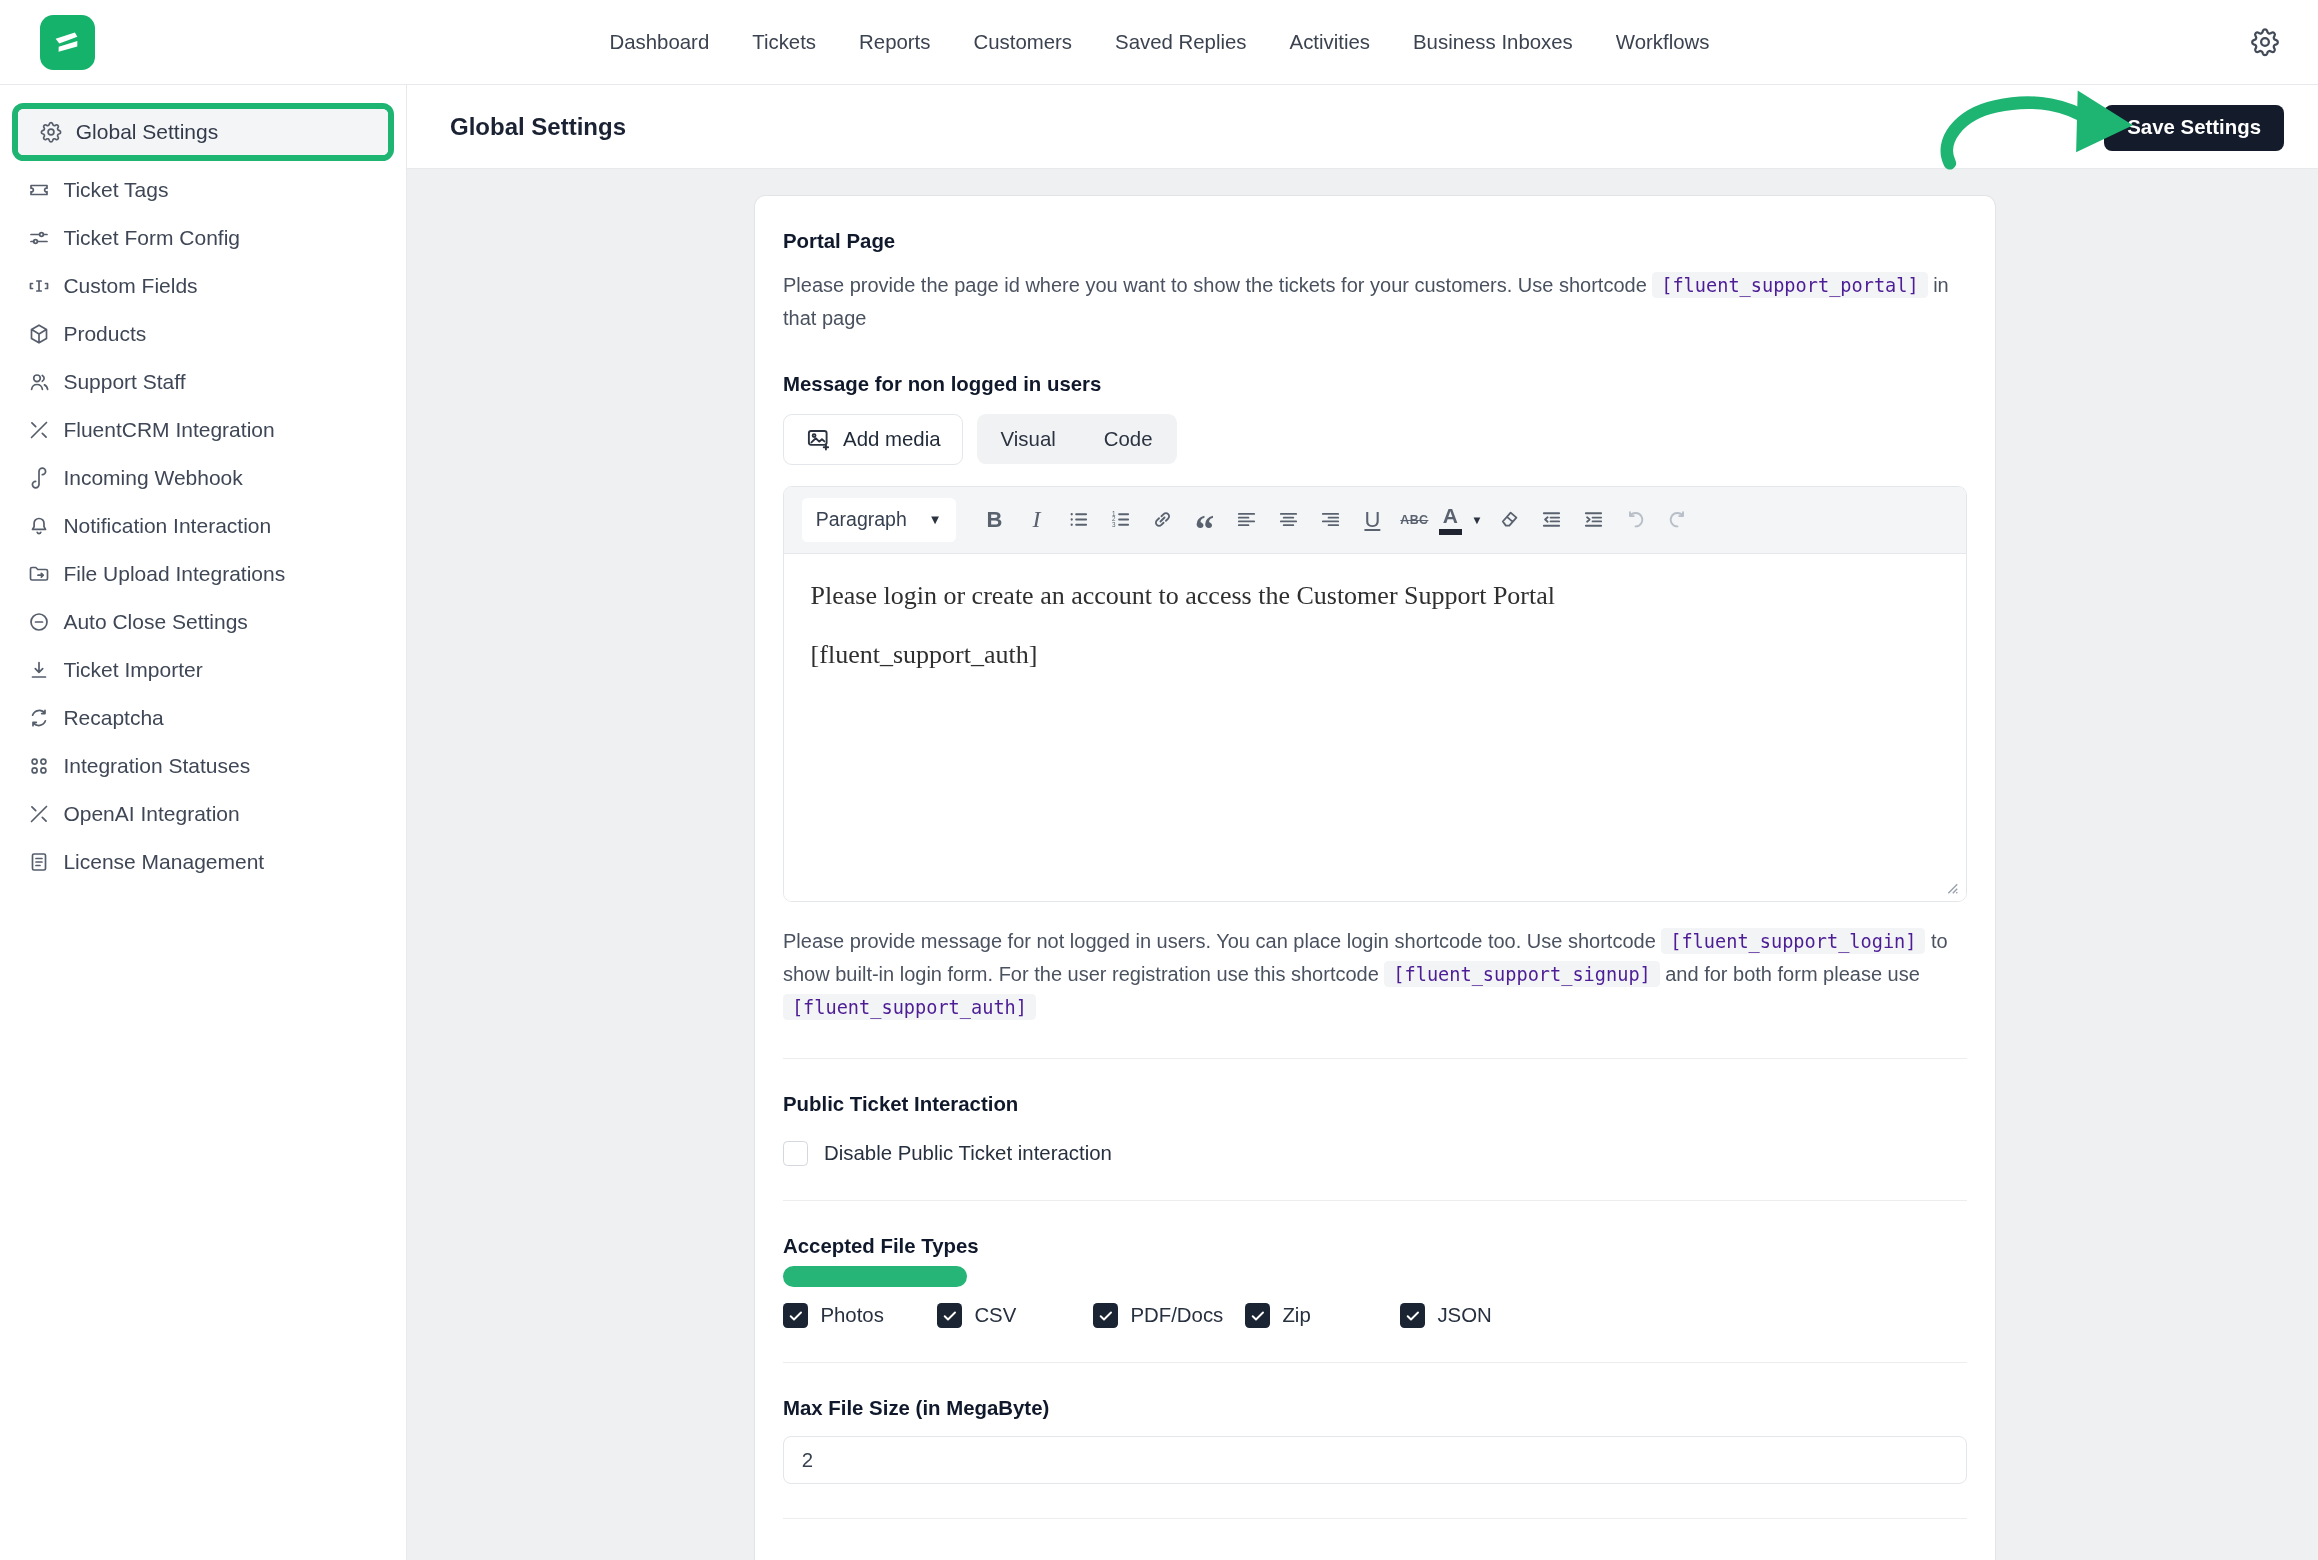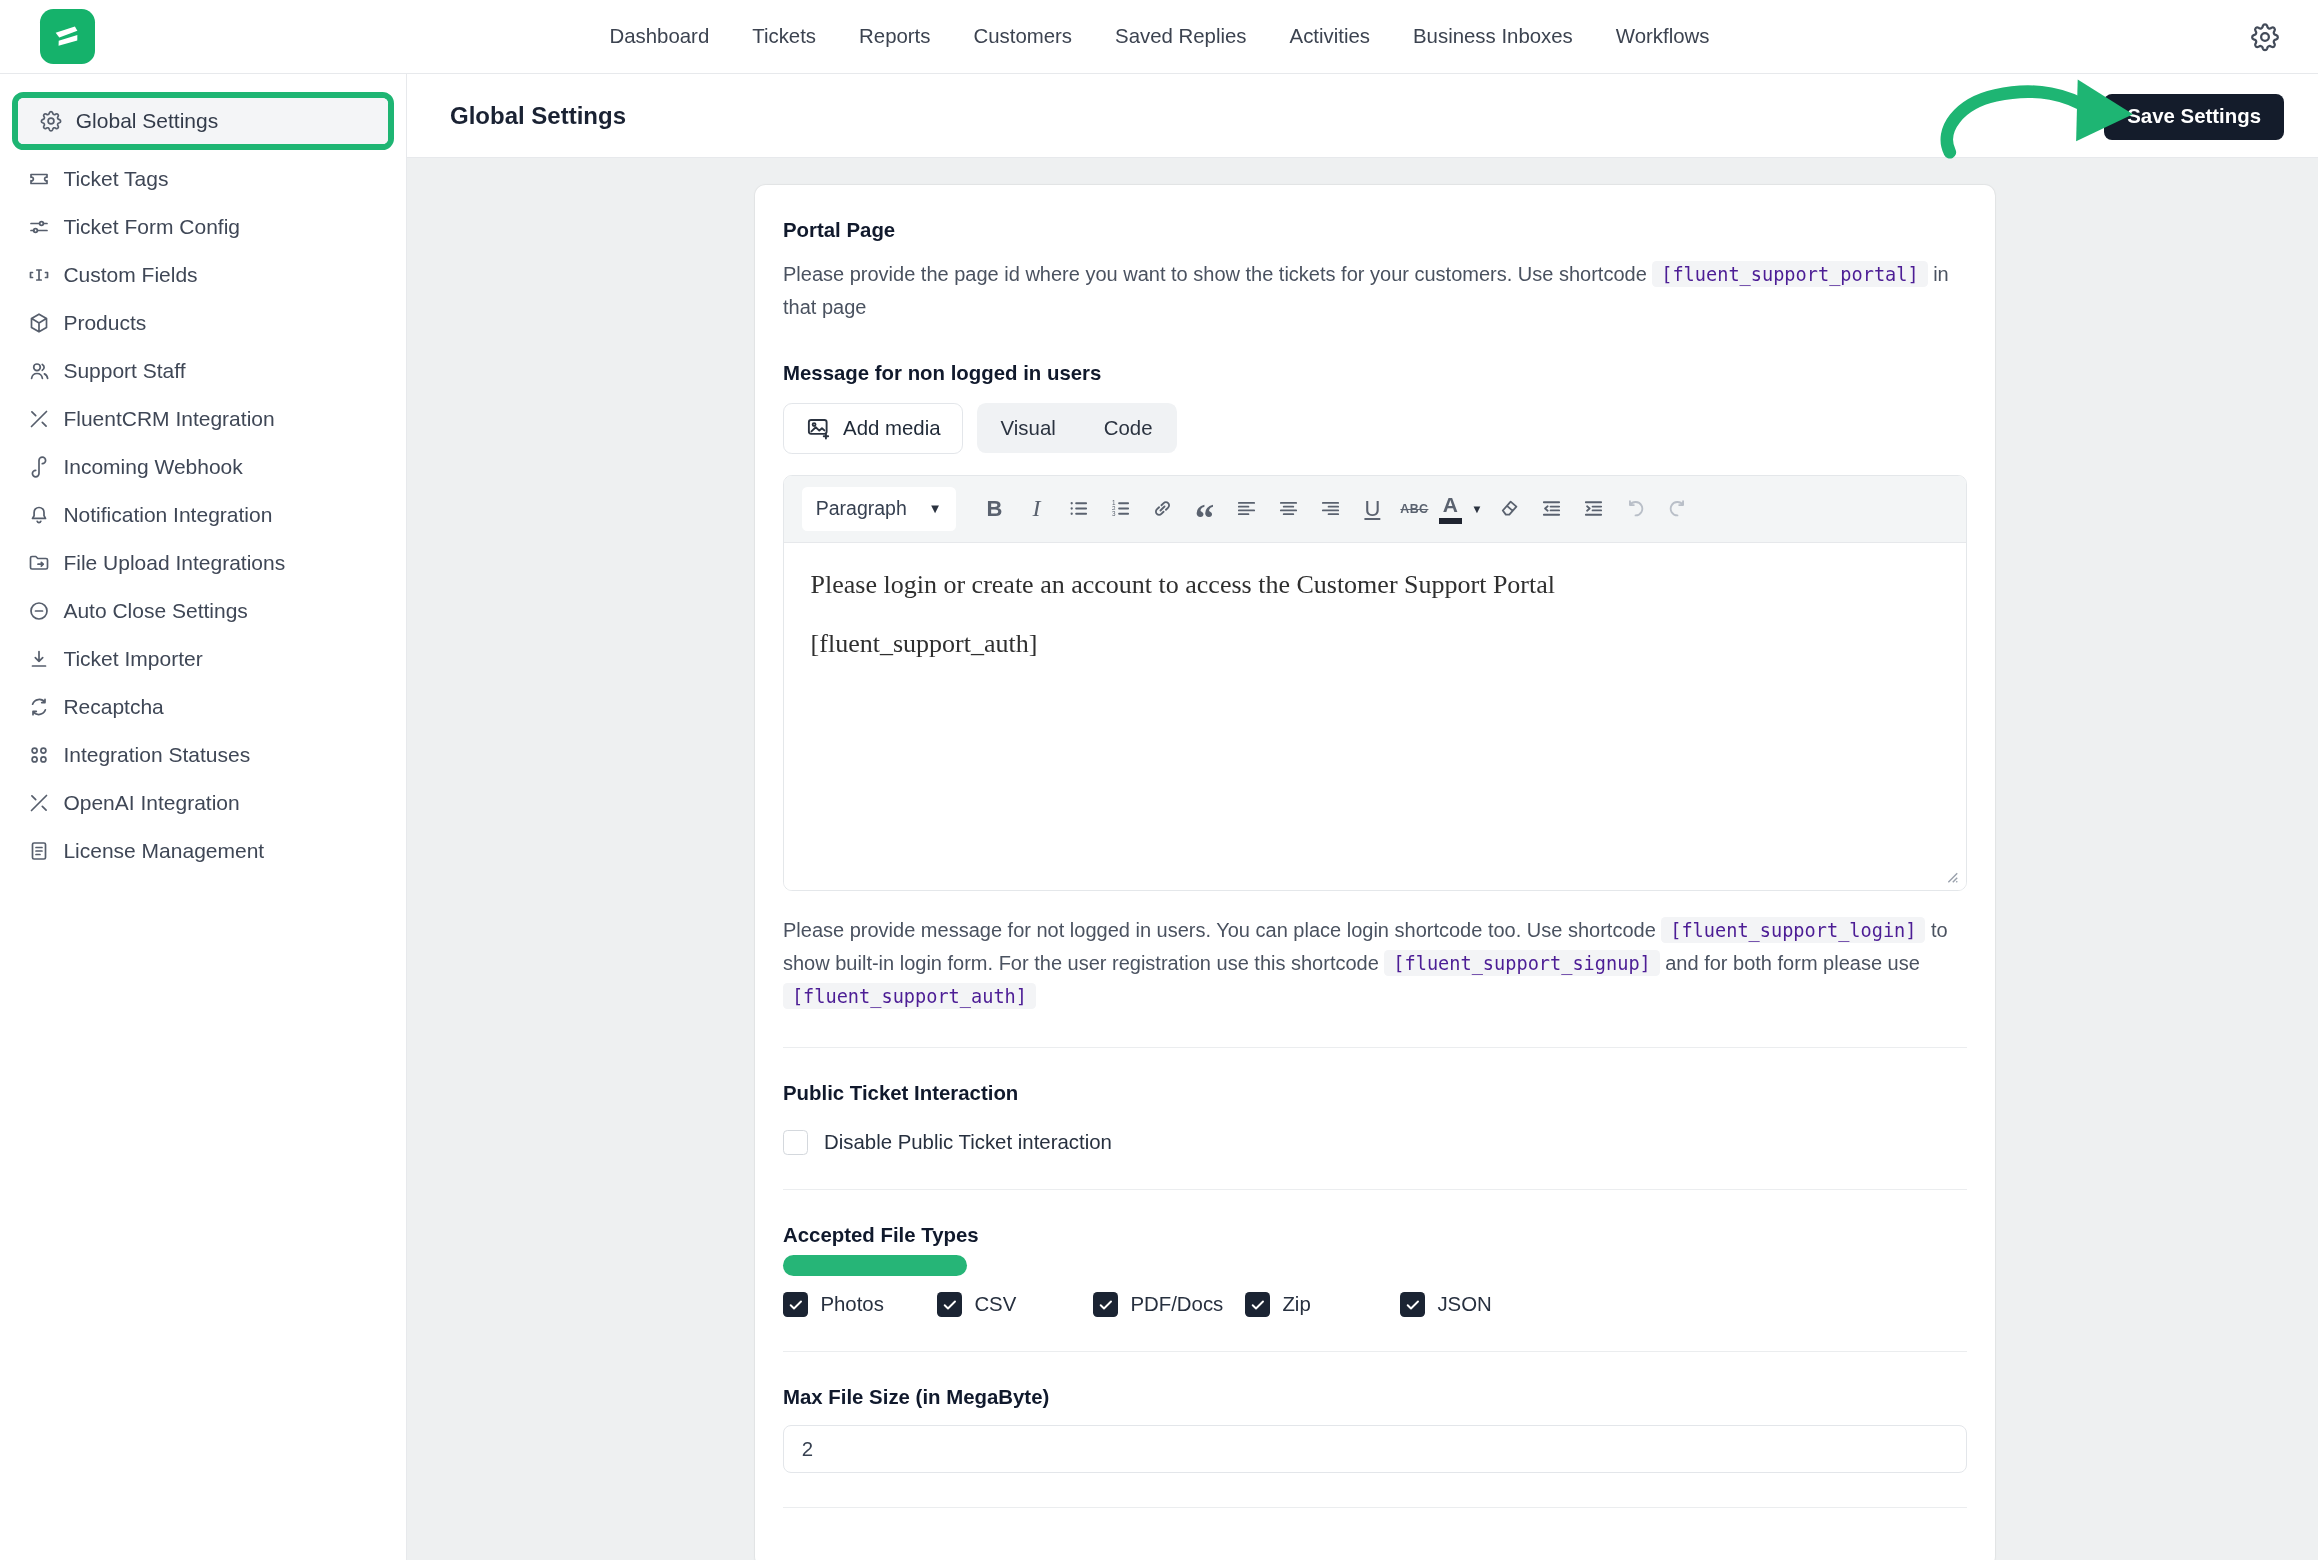--- a/index.html
+++ b/index.html
@@ -14,21 +14,21 @@
   }
   *{box-sizing:border-box;margin:0;padding:0;}
   html,body{width:2319px;height:1561px;overflow:hidden;background:#fff;
     font-family:"Liberation Sans",sans-serif;color:var(--text);}
   svg{display:block;}
   .icon{color:#565e6c;}
   .icon svg{width:100%;height:100%;fill:none;stroke:currentColor;stroke-width:1.7;
     stroke-linecap:round;stroke-linejoin:round;}
 
   
-  .topnav{height:74px;background:#fff;border-bottom:0.9px solid var(--border);
+  .topnav{height:85px;background:#fff;border-bottom:0.9px solid var(--border);
     display:flex;align-items:center;position:relative;z-index:5;}
   .logo{width:55px;height:55px;border-radius:13.3px;background:var(--logo-green);
     margin-left:40px;flex:0 0 auto;display:flex;align-items:center;justify-content:center;}
   .logo svg{width:41px;height:41px;}
   .nav-links{position:absolute;left:0;right:0;display:flex;justify-content:center;gap:43px;}
   .nav-link{font-size:20.4px;font-weight:500;color:#3c4350;cursor:pointer;white-space:nowrap;}
   .nav-gear{position:absolute;right:38px;width:32px;height:32px;color:#434b59;cursor:pointer;}
 
   
   .app{display:flex;height:1487px;}
@@ -225,21 +225,21 @@
           </svg>
         </span>
       <span>Incoming Webhook</span>
     </div>
     <div class="side-item">
       <span class="icon">
           <svg viewBox="0 0 24 24" fill="none" stroke="currentColor" stroke-width="1.7" stroke-linecap="round" stroke-linejoin="round">
             <path d="M12 4.5c-2.9 0-4.9 2.1-4.9 4.9v3.3L5.5 15.4h13L17 12.7V9.4c0-2.8-2-4.9-5-4.9zM10.2 18.3a1.9 1.9 0 003.6 0"></path>
           </svg>
         </span>
-      <span>Notification Integration</span>
+      <span>Notification Interaction</span>
     </div>
     <div class="side-item">
       <span class="icon">
           <svg viewBox="0 0 24 24" fill="none" stroke="currentColor" stroke-width="1.7" stroke-linecap="round" stroke-linejoin="round">
             <path d="M3.5 7a1.5 1.5 0 011.5-1.5h3.8l2 2H19a1.5 1.5 0 011.5 1.5v7.5A1.5 1.5 0 0119 18H5a1.5 1.5 0 01-1.5-1.5zM11 13.2h5.2m0 0l-1.9-1.9m1.9 1.9l-1.9 1.9"></path>
           </svg>
         </span>
       <span>File Upload Integrations</span>
     </div>
     <div class="side-item">

